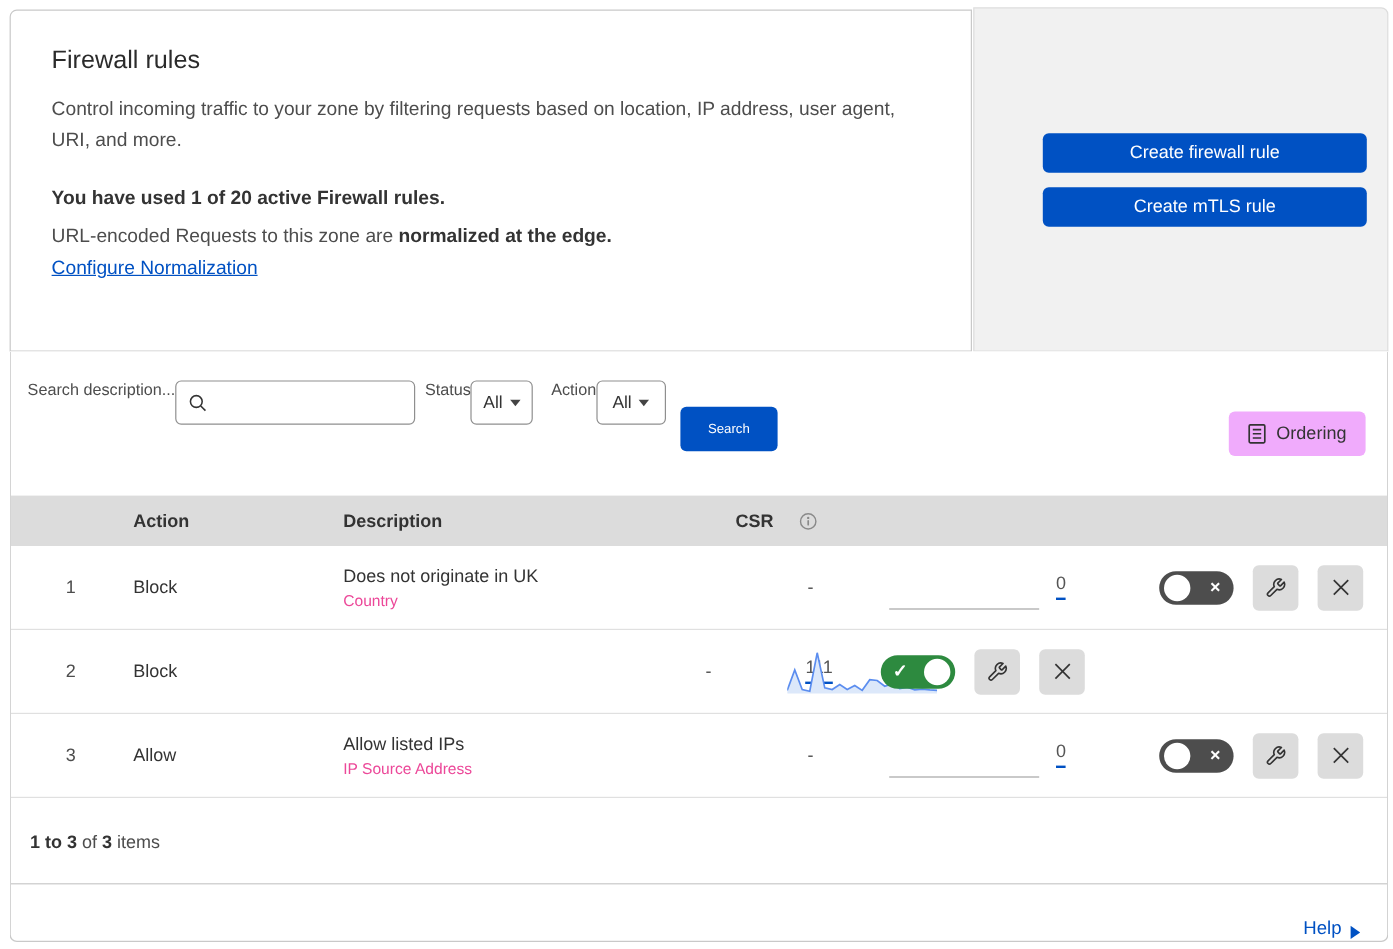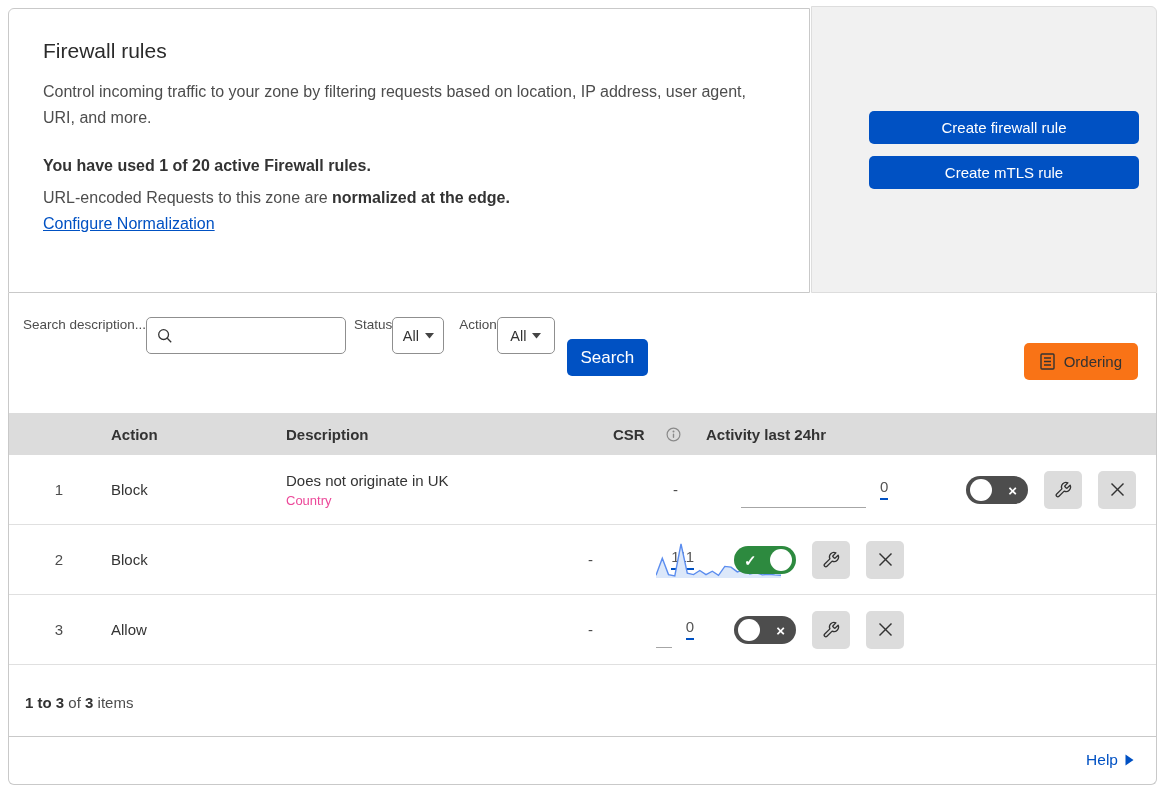--- a/index.html
+++ b/index.html
@@ -47,25 +47,25 @@
   }
   .search-box input{ border:none; outline:none; flex:1; font-size:14px; font-family:inherit; background:transparent; min-width:0; }
   .dropdown{
     height:37px; border:1px solid #8f8f8f; border-radius:5px; background:#fff;
     display:flex; align-items:center; justify-content:center; gap:6px; font-size:14.5px; color:#333; cursor:pointer;
   }
   .dd-status{ width:52px; margin-left:16px; }
   .dd-action{ width:58px; margin-left:15px; }
   .btn-search{
     margin-left:12px; margin-top:22px; width:81px; height:37px; background:#0051c3; color:#fff;
-    border:none; border-radius:5px; font-size:17px; font-family:inherit; cursor:pointer;
+    border:none; border-radius:5px; font-size:11px; font-family:inherit; cursor:pointer;
   }
   .btn-ordering{
     position:absolute; right:18px; top:50px; height:37px; padding:0 16px;
-    background:#f97316; color:#333; border:none; border-radius:5px;
+    background:#f0abfc; color:#333; border:none; border-radius:5px;
     font-size:15px; font-family:inherit; cursor:pointer;
     display:flex; align-items:center; gap:9px;
   }
 
   
   .thead, .trow{
     display:grid; grid-template-columns:100px 175px 325px 85px 230px 1fr;
     align-items:center;
   }
   .thead{ height:42px; background:#dcdcdc; font-size:15px; font-weight:700; color:#333; }
@@ -106,21 +106,21 @@
   .icon-btn{
     width:38px; height:38px; background:#dcdcdc; border:none; border-radius:5px;
     display:flex; align-items:center; justify-content:center; cursor:pointer; flex:0 0 auto;
   }
 
   
   .items-footer{ height:71px; padding:29px 16px 0 16px; font-size:15px; color:#4d4d4d; }
   .items-footer b{ color:#333; }
   .help-strip{
     height:47px; border-top:1px solid #c9c9c9;
-    display:flex; align-items:center; justify-content:flex-end; gap:7px; padding-right:22px;
+    display:flex; align-items:flex-end; justify-content:flex-end; gap:7px; padding-right:22px;
     font-size:15.5px; color:#0051c3;
   }
   .help-label{ cursor:pointer; }
   svg{ display:block; }
 </style>
 </head>
 <body>
 
 <div class="page">
 
@@ -198,21 +198,20 @@
       <span class="th-csr">
         <span>CSR</span>
         <span>
           <svg width="15" height="15" viewBox="0 0 15 15">
               <circle cx="7.5" cy="7.5" r="6.4" fill="none" stroke="#8a8a8a" stroke-width="1.2"></circle>
               <circle cx="7.5" cy="4.6" r="1" fill="#8a8a8a"></circle>
               <rect x="6.8" y="6.4" width="1.4" height="4.6" rx="0.7" fill="#8a8a8a"></rect>
             </svg>
         </span>
       </span>
-      <span class="th-activity">Activity last 24hr</span>
     </div>
 
     <div class="trow">
       <span class="cell-priority">1</span>
       <span class="cell-action">Block</span>
       <span class="cell-desc">
         <div class="desc-main">Does not originate in UK</div>
         <div class="desc-sub">Country</div>
       </span>
       <span class="cell-csr">-</span>
@@ -279,20 +278,24 @@
                 <line x1="13.5" y1="1.5" x2="1.5" y2="13.5" stroke="#333" stroke-width="1.4"></line>
               </svg>
           </span>
         </button>
       </span>
     </div>
 
     <div class="trow">
       <span class="cell-priority">3</span>
       <span class="cell-action">Allow</span>
+      <span class="cell-desc">
+        <div class="desc-main">Allow listed IPs</div>
+        <div class="desc-sub">IP Source Address</div>
+      </span>
       <span class="cell-csr">-</span>
       <span class="cell-activity">
         <span class="spark-wrap">
             <span class="flat-line"></span>
           </span>
         <a class="count-link">0</a>
       </span>
       <span class="cell-controls">
         <span class="toggle off">
           <span class="knob"></span>

